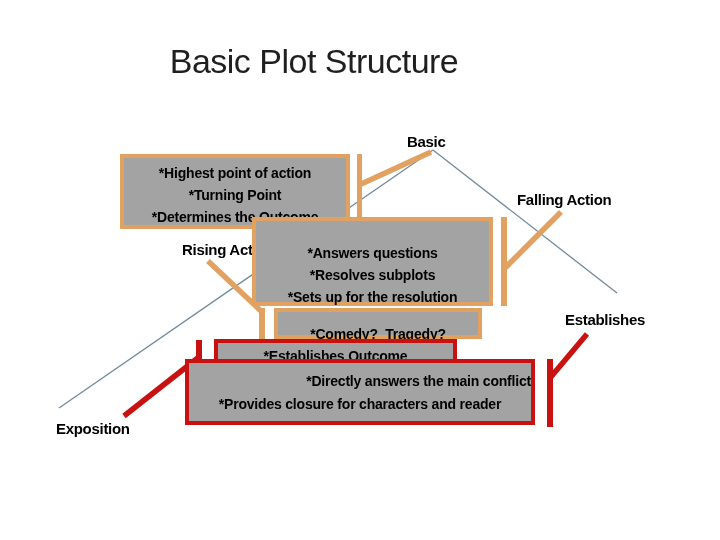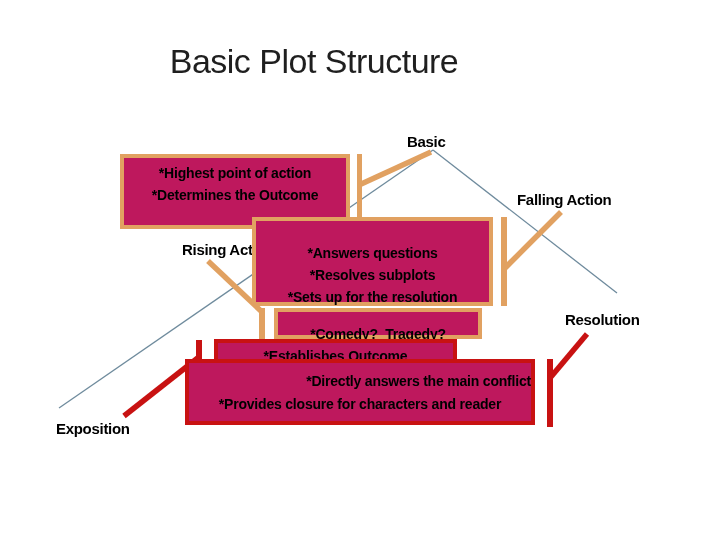--- a/index.html
+++ b/index.html
@@ -34,21 +34,21 @@
   .plot-label {
     position: absolute;
     font-size: 15px;
     font-weight: bold;
     letter-spacing: -0.3px;
     color: #000000;
     white-space: pre;
   }
   .callout {
     position: absolute;
-    background: #be185d;
+    background: #a3a3a3;
     box-sizing: border-box;
     text-align: center;
     color: #000000;
     font-weight: bold;
     font-size: 14px;
     letter-spacing: -0.2px;
   }
   .callout .line {
     display: block;
     line-height: 22px;
@@ -80,29 +80,30 @@
   <div id="title">Basic Plot Structure</div>
 
   <svg class="layer z1">
     <line x1="59" y1="408" x2="433" y2="150" stroke="#6f8b9d" stroke-width="1.3"></line>
     <line x1="433" y1="150" x2="617" y2="293" stroke="#6f8b9d" stroke-width="1.3"></line>
   </svg>
 
   <div class="plot-label z2" style="left:407px; top:133px;">Basic</div>
   <div class="plot-label z2" style="left:182px; top:241px;">Rising Action</div>
   <div class="plot-label z2" style="left:517px; top:191px;">Falling Action</div>
-  <div class="plot-label z2" style="left:565px; top:311px;">Resolution</div>
+  <div class="plot-label z2" style="left:565px; top:311px;">Establishes</div>
   <div class="plot-label z2" style="left:56px; top:420px;">Exposition</div>
 
   <svg class="layer z3">
     <line x1="359" y1="185" x2="431" y2="152" stroke="#e1a161" stroke-width="5.5"></line>
   </svg>
   <div class="accent-bar orange-bar z3" style="left:357px; top:154px; width:5px; height:74px;"></div>
   <div class="callout orange-border z3" style="left:120px; top:154px; width:230px; height:75px; padding-top:4px;">
     <span class="line">*Highest point of action</span>
+    <span class="line">*Turning Point</span>
     <span class="line">*Determines the Outcome</span>
   </div>
 
   <svg class="layer z4">
     <line x1="208" y1="261" x2="262" y2="312" stroke="#e1a161" stroke-width="5.5"></line>
   </svg>
 
   <div class="callout orange-border z5" style="left:252px; top:217px; width:241px; height:89px; padding-top:21px;">
     <span class="line">*Answers questions</span>
     <span class="line">*Resolves subplots</span>

